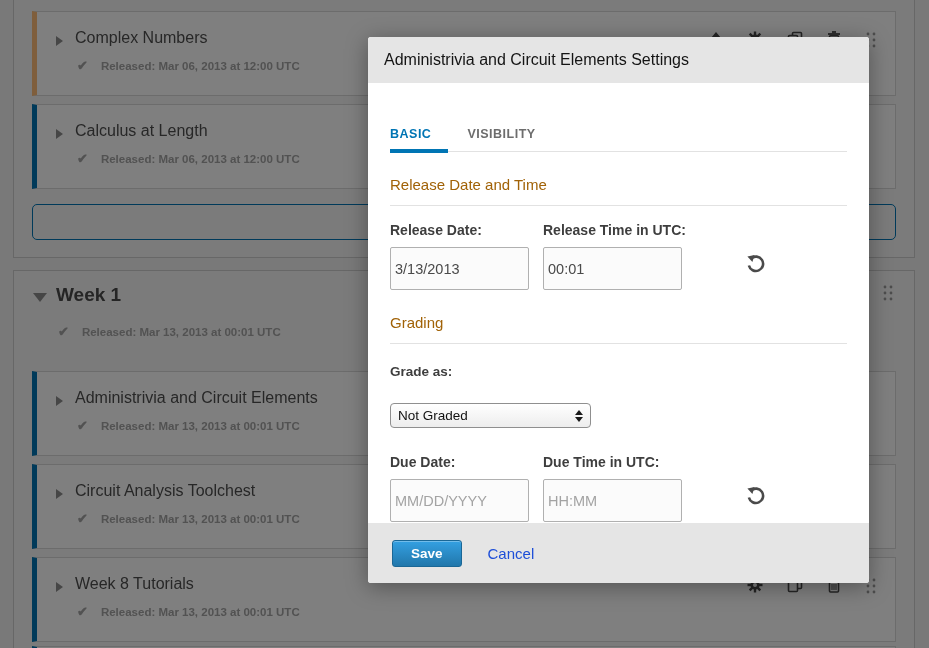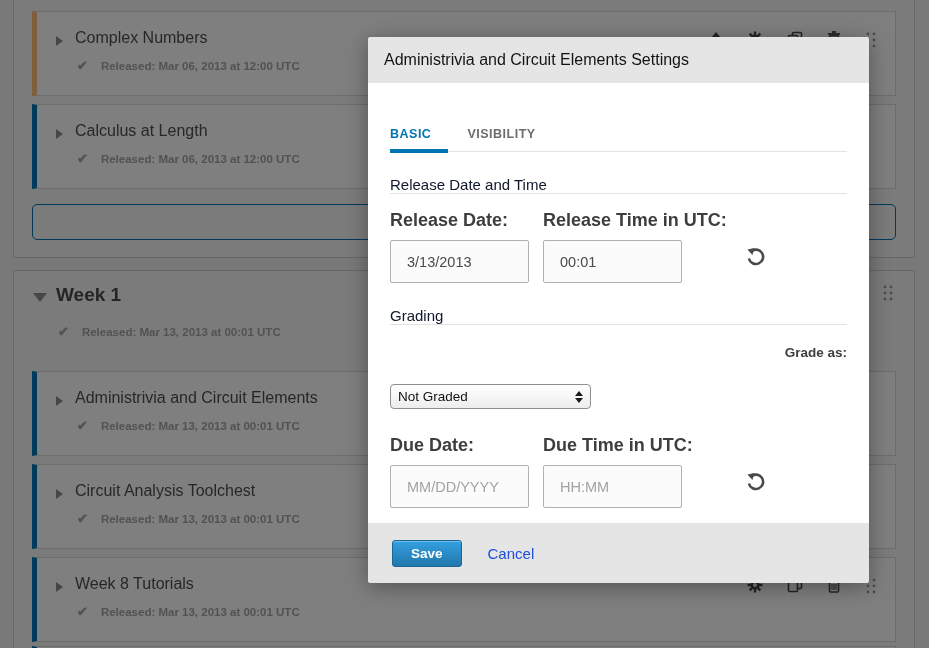--- a/index.html
+++ b/index.html
@@ -38,31 +38,31 @@
            border-radius:3px; box-shadow:0 4px 22px rgba(0,0,0,.35); display:flex; flex-direction:column; }
   .modal-header { background:#e5e5e5; height:46px; flex:0 0 46px; display:flex; align-items:center;
                   padding:0 16px; border-radius:3px 3px 0 0; font-size:16px; color:#141414; }
   .modal-body { flex:1; padding:22px 22px 0 22px; background:#fff; overflow:hidden; }
 
   .tabs { display:flex; gap:36px; margin-top:22px; border-bottom:1px solid #e2e2e2;align-items:flex-end; }
   .tab { font-size:12.5px; letter-spacing:.5px; padding-bottom:10px; color:#6d6d6d; font-weight:bold; cursor:default; }
   .tab.active { color:#0075b4; position:relative; }
   .tab.active::after { content:""; position:absolute; left:0; bottom:-2px; width:58px; height:4px; background:#0075b4; }
 
-  .group-heading { margin-top:24px; font-size:15px; font-weight:normal; color:#0f172a;
-                   border-bottom:1px solid #e2e2e2; }
+  .group-heading { margin-top:24px; font-size:15px; font-weight:normal; color:#a16207;
+                   padding-bottom:12px; border-bottom:1px solid #e2e2e2; }
   .fields { display:flex; margin-top:16px; align-items:flex-end; }
   .field { width:139px; margin-right:14px; }
-  .field label { display:block; font-size:18px; font-weight:bold; color:#3e3e3e; margin-bottom:9px; white-space:nowrap; }
-  .field input { width:139px; height:43px; border:1px solid #b0b0b0; border-radius:2px; padding:0 16px;
+  .field label { display:block; font-size:14px; font-weight:bold; color:#3e3e3e; margin-bottom:9px; white-space:nowrap; }
+  .field input { width:139px; height:43px; border:1px solid #b0b0b0; border-radius:2px; padding:0 4px;
                  font-size:14.5px; color:#4a4a4a; background:#fbfbfb; outline:none; }
   .field input::placeholder { color:#a3a3a3; }
   .reset-wrap { margin-left:50px; margin-bottom:12px; cursor:pointer; }
 
-  .grade-label { display:block; font-size:13.5px; font-weight:bold; color:#3e3e3e; margin-top:20px;text-align:right; }
+  .grade-label { display:block; font-size:13.5px; font-weight:bold; color:#3e3e3e; margin-top:20px; }
   .select-box { margin-top:24px; width:201px; height:25px; border:1px solid #8f8f8f; border-radius:4px;
                 background:linear-gradient(#ffffff,#ededed); display:flex; align-items:center;
                 justify-content:space-between; padding:0 7px; font-size:13.5px; color:#111; cursor:default; }
   .spinners { display:flex; flex-direction:column; gap:2px; }
   .spin-up { width:0; height:0; border-left:4px solid transparent; border-right:4px solid transparent; border-bottom:5px solid #1a1a1a; }
   .spin-down { width:0; height:0; border-left:4px solid transparent; border-right:4px solid transparent; border-top:5px solid #1a1a1a; }
   .due-row { margin-top:26px; }
 
   .modal-footer { flex:0 0 60px; background:#e5e5e5; border-radius:0 0 3px 3px; display:flex;
                   align-items:center; padding:0 24px; gap:26px; }

